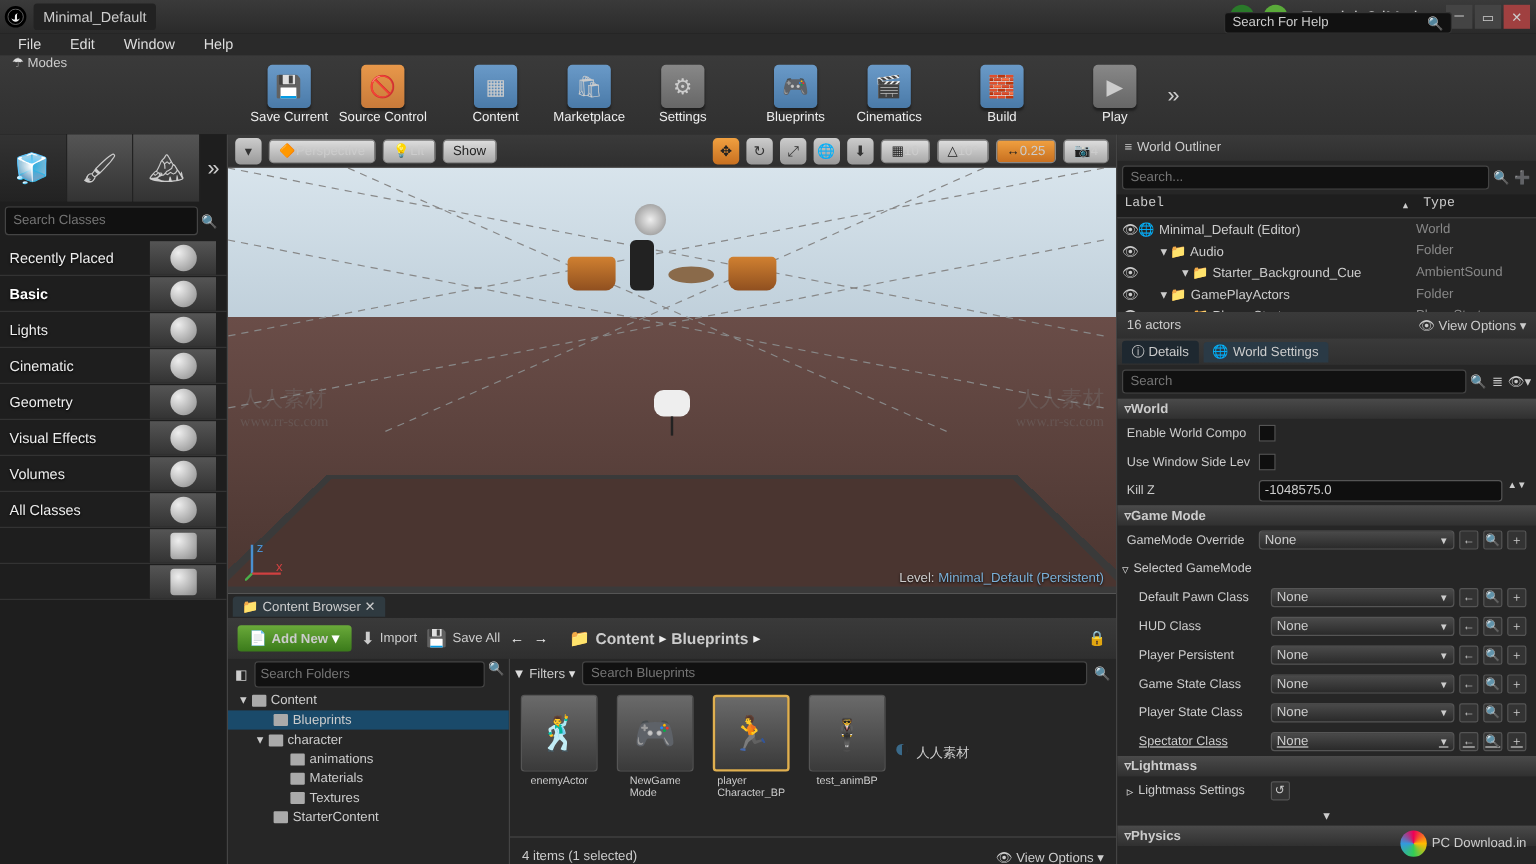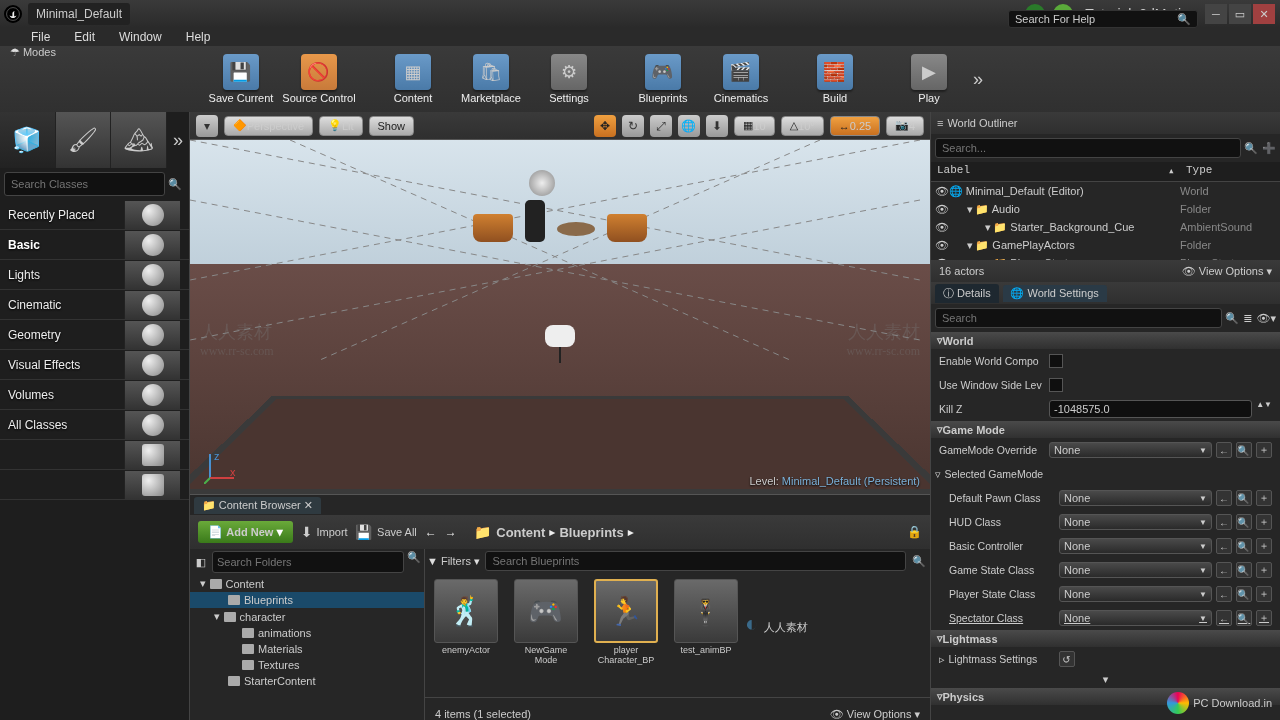--- a/index.html
+++ b/index.html
@@ -10,21 +10,21 @@
 .titlebar .logo { width: 18px; height: 18px; border-radius: 50%; background: #000; display:flex; align-items:center; justify-content:center; margin-right:6px; }
 .titlebar .tab { background:#222; padding:4px 8px; border-radius:3px; font-size:12px; }
 .titlebar .spacer { flex:1; }
 .titlebar .project { font-size:14px; color:#ccc; margin:0 8px; }
 .titlebar .btn { width:22px; height:20px; margin:0 1px; background:#444; display:flex; align-items:center; justify-content:center; }
 .titlebar .btn.close { background:#a04040; }
 .titlebar .circle-btn { width:20px; height:20px; border-radius:50%; background:#2a7a2a; margin:0 4px; }
 .titlebar .circle-btn.g { background:#5aaa3a; display:flex; align-items:center; justify-content:center; color:#fff; }
 
 
-.menubar { height: 18px; background:#2a2a2a; display:flex; align-items:center; padding:0 19px; }
+.menubar { height: 18px; background:#2a2a2a; display:flex; align-items:center; padding:0 3px; }
 .menubar span { padding:0 12px; font-size:12px; color:#ddd; }
 
 
 .maintb { height: 66px; background: linear-gradient(#3a3a3a,#303030); display:flex; align-items:center; padding:0 6px; }
 .modes-lbl { position:absolute; top:46px; left:10px; color:#ddd; font-size:11px; }
 .tb-btn { width:62px; height:60px; display:flex; flex-direction:column; align-items:center; justify-content:center; margin:0 8px; }
 .tb-btn .tb-ico { width:36px; height:36px; background:#357; border-radius:4px; display:flex; align-items:center; justify-content:center; font-size:18px; box-shadow: 0 2px 2px rgba(0,0,0,.4); }
 .tb-btn .tb-txt { font-size:11px; color:#eee; margin-top:2px; white-space:nowrap; }
 .tb-btn .tb-ico.orange { background:linear-gradient(#e8984a,#c87a3a); }
 .tb-btn .tb-ico.blue { background:linear-gradient(#6a9ac8,#4a7aa8); }
@@ -86,21 +86,21 @@
 .cb-tree .node.i1 { padding-left:24px; }
 .cb-tree .node.i2 { padding-left:38px; }
 .cb-grid { flex:1; display:flex; flex-direction:column; }
 .cb-grid .gf { height:26px; display:flex; padding:2px; gap:6px; align-items:center; }
 .cb-grid .gf .filter { font-size:11px; color:#ddd; }
 .cb-grid .gf input { flex:1; background:#111; border:1px solid #444; border-radius:3px; padding:3px 6px; }
 .cb-thumbs { flex:1; display:flex; gap:10px; padding:6px; }
 .thumb { width:70px; display:flex; flex-direction:column; align-items:center; }
 .thumb .tbox { width:64px; height:64px; background:linear-gradient(#6a6a6a,#3a3a3a); border:1px solid #555; border-radius:3px; position:relative; display:flex; align-items:center; justify-content:center; font-size:28px; }
 .thumb.sel .tbox { border:2px solid #e0b050; }
-.thumb .tn { font-size:9px; text-align:center; margin-top:2px; line-height:10px; max-height:20px; overflow:hidden; }
+.thumb .tn { font-size:9px; margin-top:2px; line-height:10px; max-height:20px; overflow:hidden; }
 .cb-status { height:22px; display:flex; align-items:center; padding:16px 10px; font-size:11px; color:#aaa; border-top:1px solid #444; }
 .cb-status .gap { flex:1; }
 
 
 .right-col { width:350px; background:#262626; display:flex; flex-direction:column; border-left:1px solid #444; }
 .panel-hdr { height:22px; background:linear-gradient(#3a3a3a,#2f2f2f); display:flex; align-items:center; padding:0 6px; font-size:11px; gap:4px; }
 .search-row { height:28px; display:flex; align-items:center; padding:2px 4px; gap:4px; }
 .search-row input { flex:1; background:#111; border:1px solid #444; border-radius:3px; padding:3px 6px; }
 .outliner-hdr { height:20px; display:flex; background:#1e1e1e; border-bottom:1px solid #444; }
 .outliner-hdr span { padding:2px 6px; font-size:11px; color:#ccc;font-family:Liberation Mono, monospace; }
@@ -123,21 +123,21 @@
 .prop-row { display:flex; align-items:center; height:24px; padding:0 8px; }
 .prop-row .plbl { width:110px; font-size:10.5px; color:#ccc; white-space:nowrap; overflow:hidden; }
 .prop-row .pval { flex:1; display:flex; align-items:flex-start; gap:4px; }
 .prop-row input[type=text] { flex:1; background:#0f0f0f; border:1px solid #555; border-radius:3px; padding:2px 4px; font-size:11px; }
 .prop-row .cb { width:14px; height:14px; background:#0f0f0f; border:1px solid #555; }
 .prop-row .dd { flex:1; background:linear-gradient(#4a4a4a,#2a2a2a); border:1px solid #555; border-radius:3px; padding:1px 4px; font-size:11px; display:flex; align-items:center; }
 .prop-row .dd .ar { margin-left:auto; font-size:8px; }
 .prop-row .pico { width:16px; height:16px; background:#333; border:1px solid #555; border-radius:2px; display:flex; align-items:center; justify-content:center; font-size:10px; }
 
 
-.helpsearch { position:absolute; top:10px; right:82px; width:190px; height:18px; background:#111; border:1px solid #333; border-radius:3px; display:flex; align-items:center; padding:0 6px; color:#666; font-size:11px; }
+.helpsearch { position:absolute; top:10px; right:70px; width:190px; height:18px; background:#111; border:1px solid #333; border-radius:3px; display:flex; align-items:center; padding:0 6px; color:#666; font-size:11px; }
 .pcdl { position:absolute; bottom:6px; right:8px; font-size:12px; color:#fff; display:flex; align-items:center; gap:4px; }
 .pcdl .logo { width:22px; height:22px; border-radius:50%; background: conic-gradient(#e05,#fb0,#3c5,#39d,#e05); }
 svg { display:block; }
 </style>
 </head>
 <body>
 
 <div class="titlebar">
   <div class="logo">
     <svg width="14" height="14" viewBox="0 0 24 24">
@@ -561,21 +561,21 @@
               <div class="dd">
                 <span>None</span>
                 <span class="ar">▼</span>
               </div>
               <div class="pico">←</div>
               <div class="pico">🔍</div>
               <div class="pico">＋</div>
             </div>
           </div>
           <div class="prop-row" style="padding-left: 18px;">
-            <div class="plbl">Basic Controller</div>
+            <div class="plbl">Player Persistent</div>
             <div class="pval">
               <div class="dd">
                 <span>None</span>
                 <span class="ar">▼</span>
               </div>
               <div class="pico">←</div>
               <div class="pico">🔍</div>
               <div class="pico">＋</div>
             </div>
           </div>

